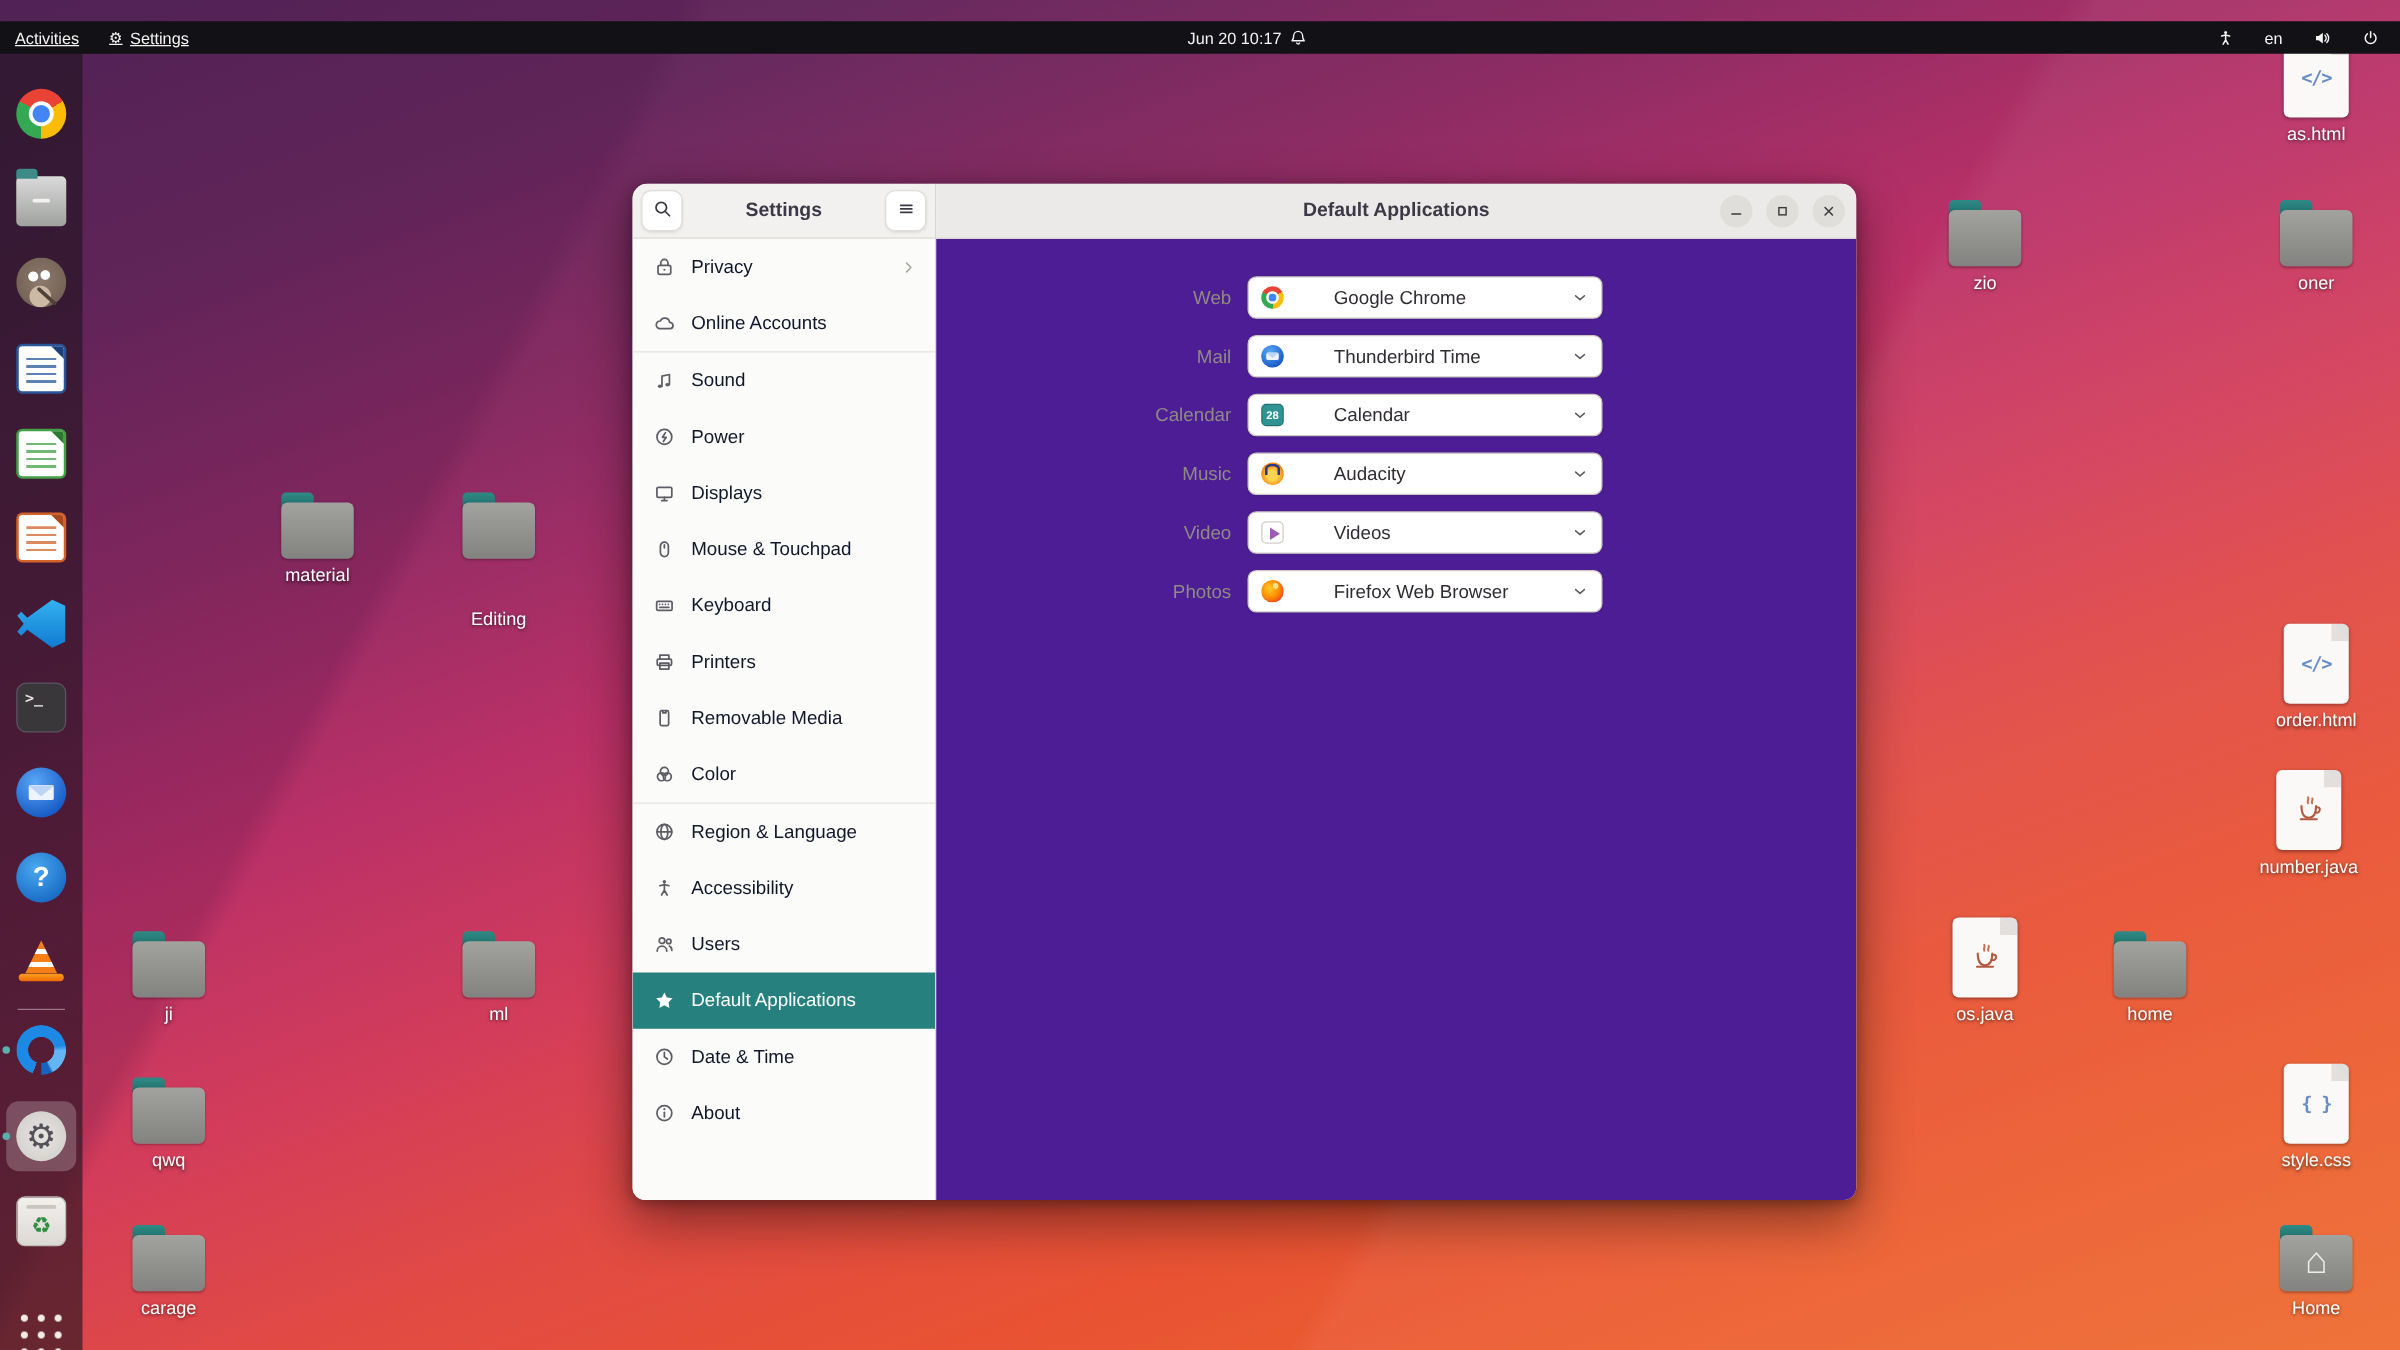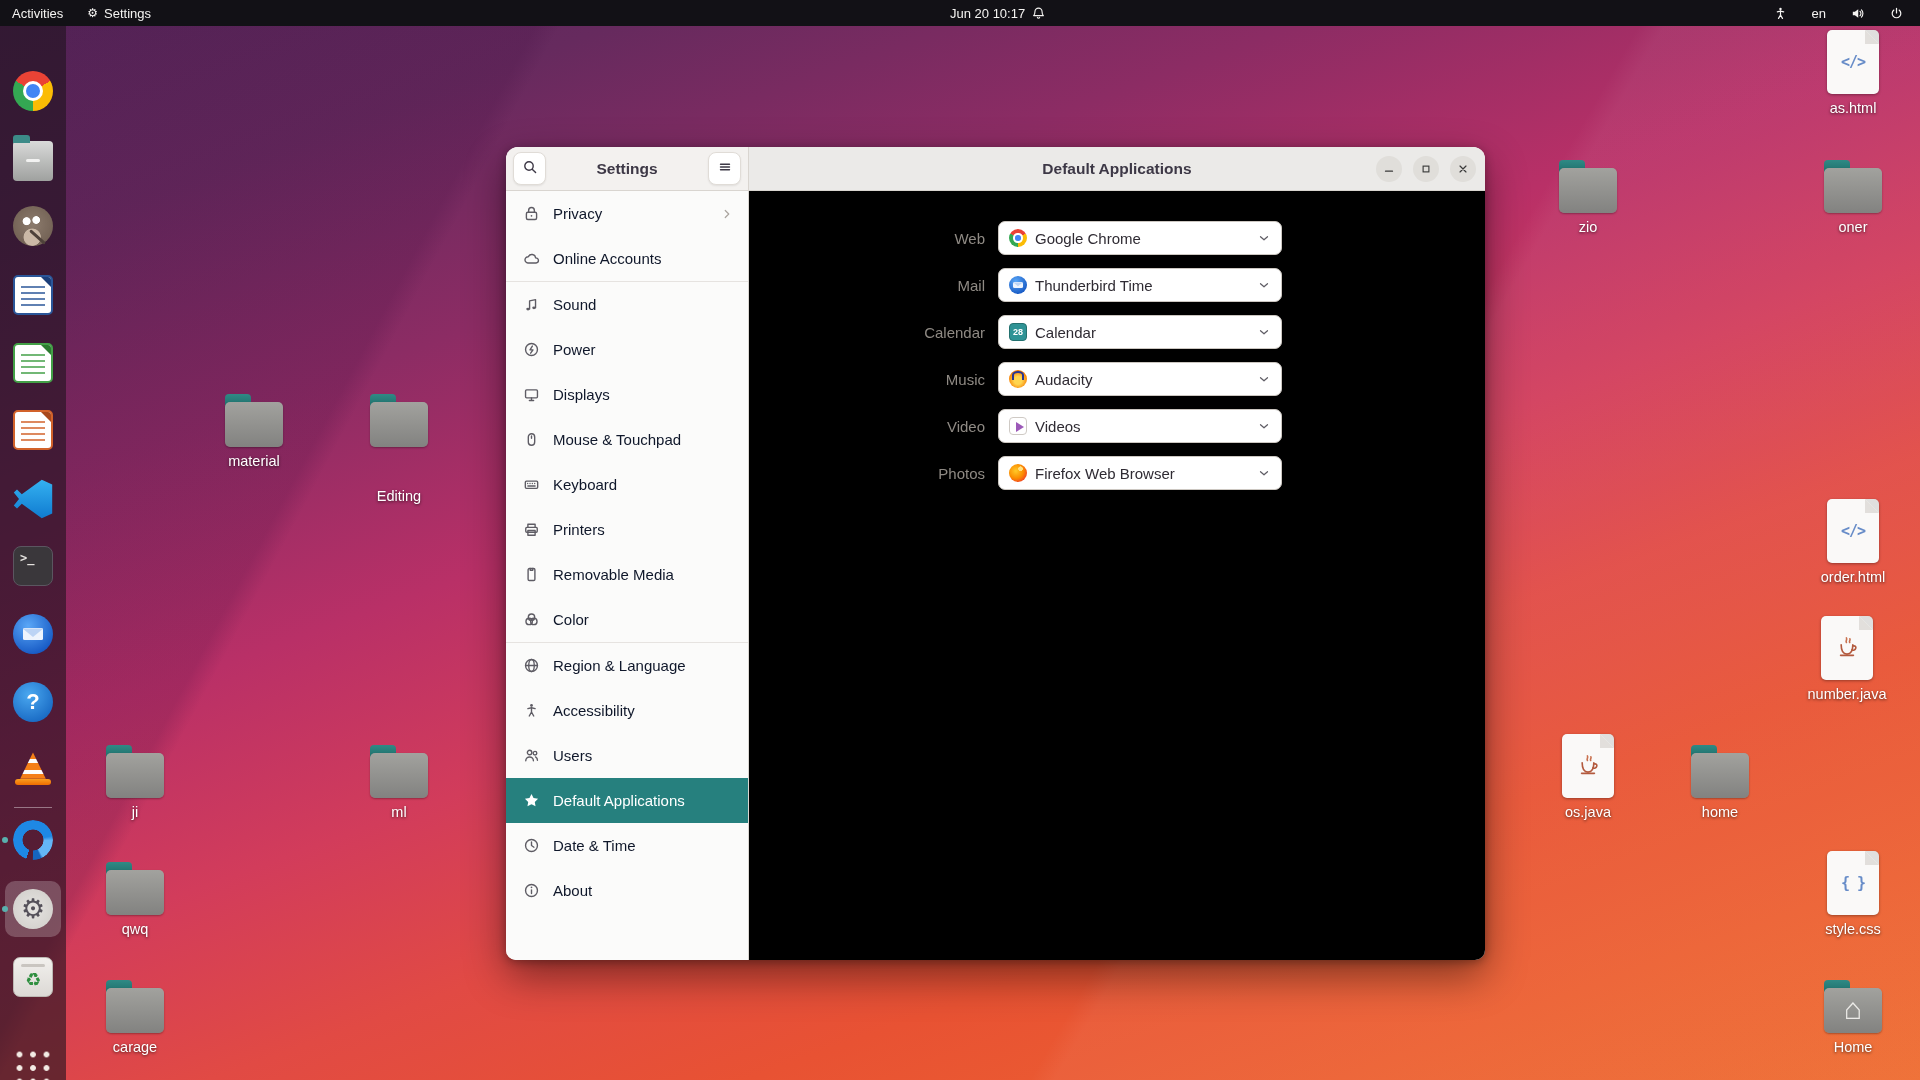--- a/index.html
+++ b/index.html
@@ -8,22 +8,22 @@
   
   .wallpaper{
     position:relative; width:1920px; height:1080px;
     background:
       linear-gradient(300deg, rgba(255,255,255,0.05) 0 34%, transparent 35%),
       linear-gradient(118deg, rgba(60,10,60,0.18) 0 22%, transparent 23%),
       linear-gradient(160deg, #55275b 0%, #662a5e 14%, #8c2c64 28%, #b93067 42%, #d23c5b 54%, #e14a44 65%, #e85233 76%, #ec5f30 88%, #ee6b2f 100%);
   }
 
   
-  .topbar{ position:absolute; top:0; left:0; width:1920px; height:26px; background:#121116;
-    display:flex; align-items:center; color:#f5f4f2; font-size:13px; z-index:50; }
+  .topbar{ position:absolute; top:17px; left:0; width:1920px; height:26px; background:#121116;
+    display:flex; align-items:center; color:#f5f4f2; font-size:13px; z-index:50;text-decoration:underline; }
   .tb-item{ background:none;border:none;color:#f5f4f2;font-size:13px;font-family:inherit;
     height:26px; display:flex; align-items:center; gap:6px; padding:0 12px; cursor:default; }
   .tb-left{ display:flex; align-items:center; }
   .tb-gear{ font-size:12px; line-height:1; }
   .tb-center{ position:absolute; left:938px; top:0; }
   .tb-right{ position:absolute; right:4px; top:0; display:flex; align-items:center; }
   .tb-ic svg{ width:15px; height:15px; display:block; }
   .tb-item .tb-ic{ display:flex; align-items:center; }
 
   
@@ -173,28 +173,28 @@
   .sb-row{ height:45px; display:flex; align-items:center; gap:13px; padding:0 14px 0 17px;
     font-size:15px; color:#0f172a; cursor:pointer; }
   .sb-ic{ width:17px; height:17px; color:#5e5c64; display:flex; align-items:center; justify-content:center; }
   .sb-ic svg{ width:17px; height:17px; }
   .sb-row.sel{ background:#26807e; color:#fff; }
   .sb-row.sel .sb-ic{ color:#fff; }
   .sb-chev{ margin-left:auto; color:#aaa49e; display:flex; }
   .sb-chev svg{ width:14px; height:14px; }
   .sb-sep{ height:1px; background:#e6e3e0; margin:0; }
 
-  .content{ flex:1; background:#000000; padding-top:30px; }
+  .content{ flex:1; background:#4c1d95; padding-top:30px; }
   .c-row{ display:flex; align-items:center; margin-bottom:13px; }
   .c-label{ width:236px; text-align:right; color:#8f8a84; font-size:15px; }
   .combo{ margin-left:13px; width:284px; height:34px; background:#fff; border:1px solid #ccc7c1;
     border-radius:7px; display:flex; align-items:center; gap:8px; padding:0 10px;
     font-family:inherit; font-size:15px; color:#2f2b33; cursor:pointer;
     box-shadow:0 1px 2px rgba(0,0,0,.05); }
-  .combo-val{ white-space:nowrap; }
+  .combo-val{ white-space:nowrap;margin-left:32px; }
   .combo-chev{ margin-left:auto; color:#5e5c64; display:flex; }
   .combo-chev svg{ width:14px; height:14px; }
 </style>
 </head>
 <body>
 
 <div class="wallpaper">
 
   <div class="topbar">
     <div class="tb-left">

